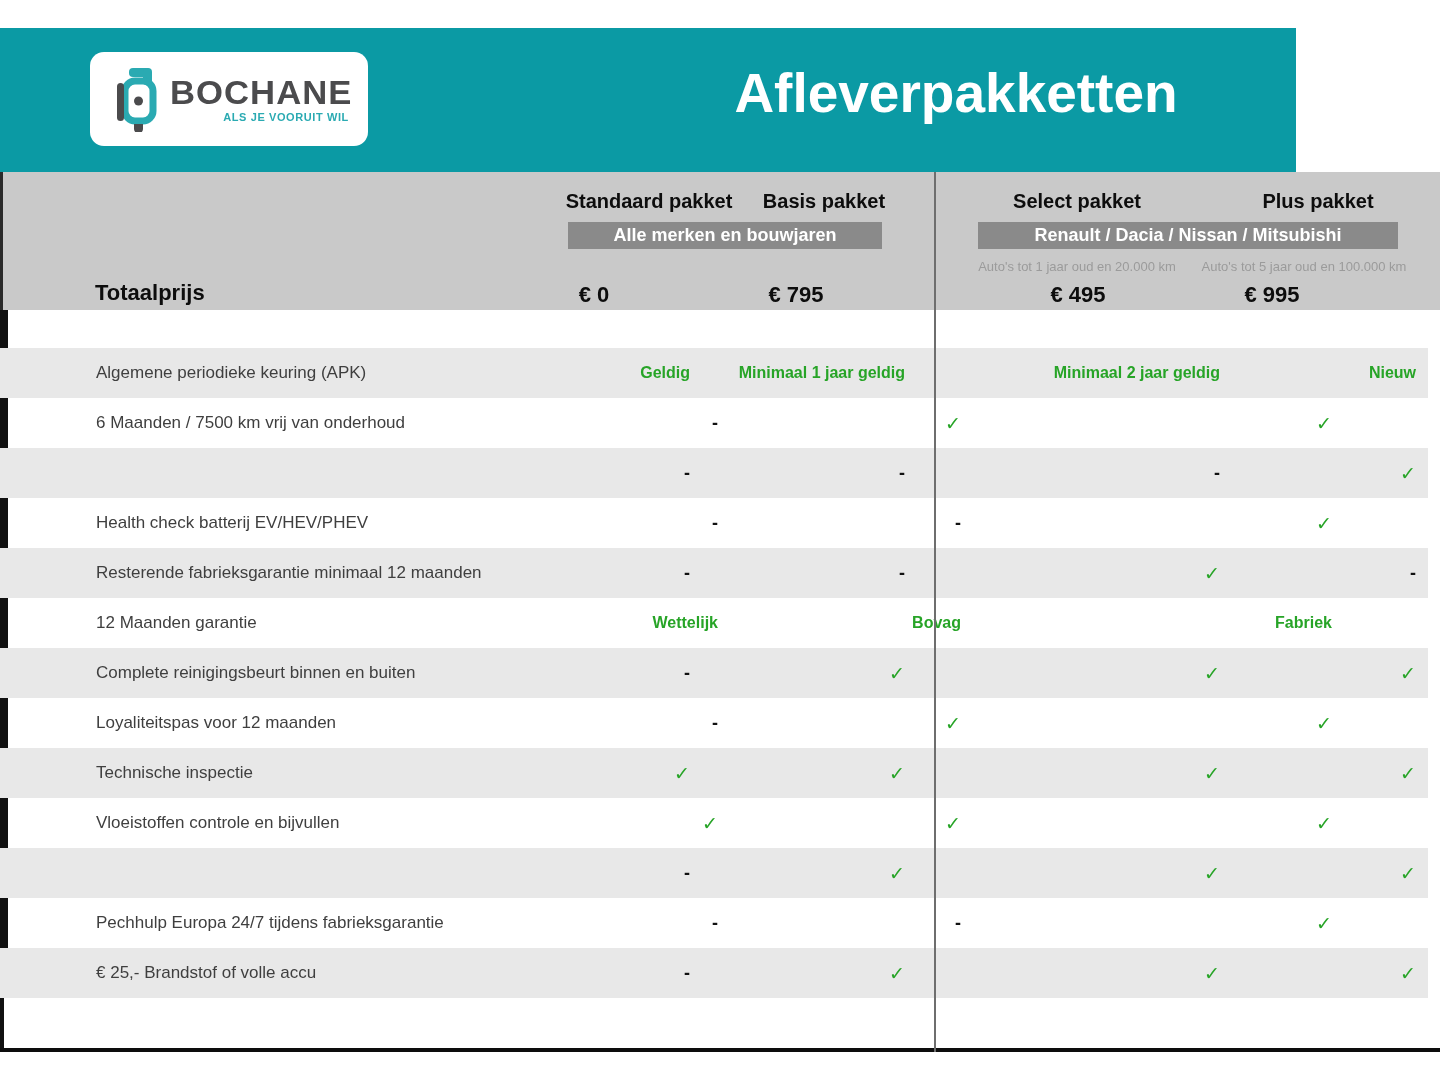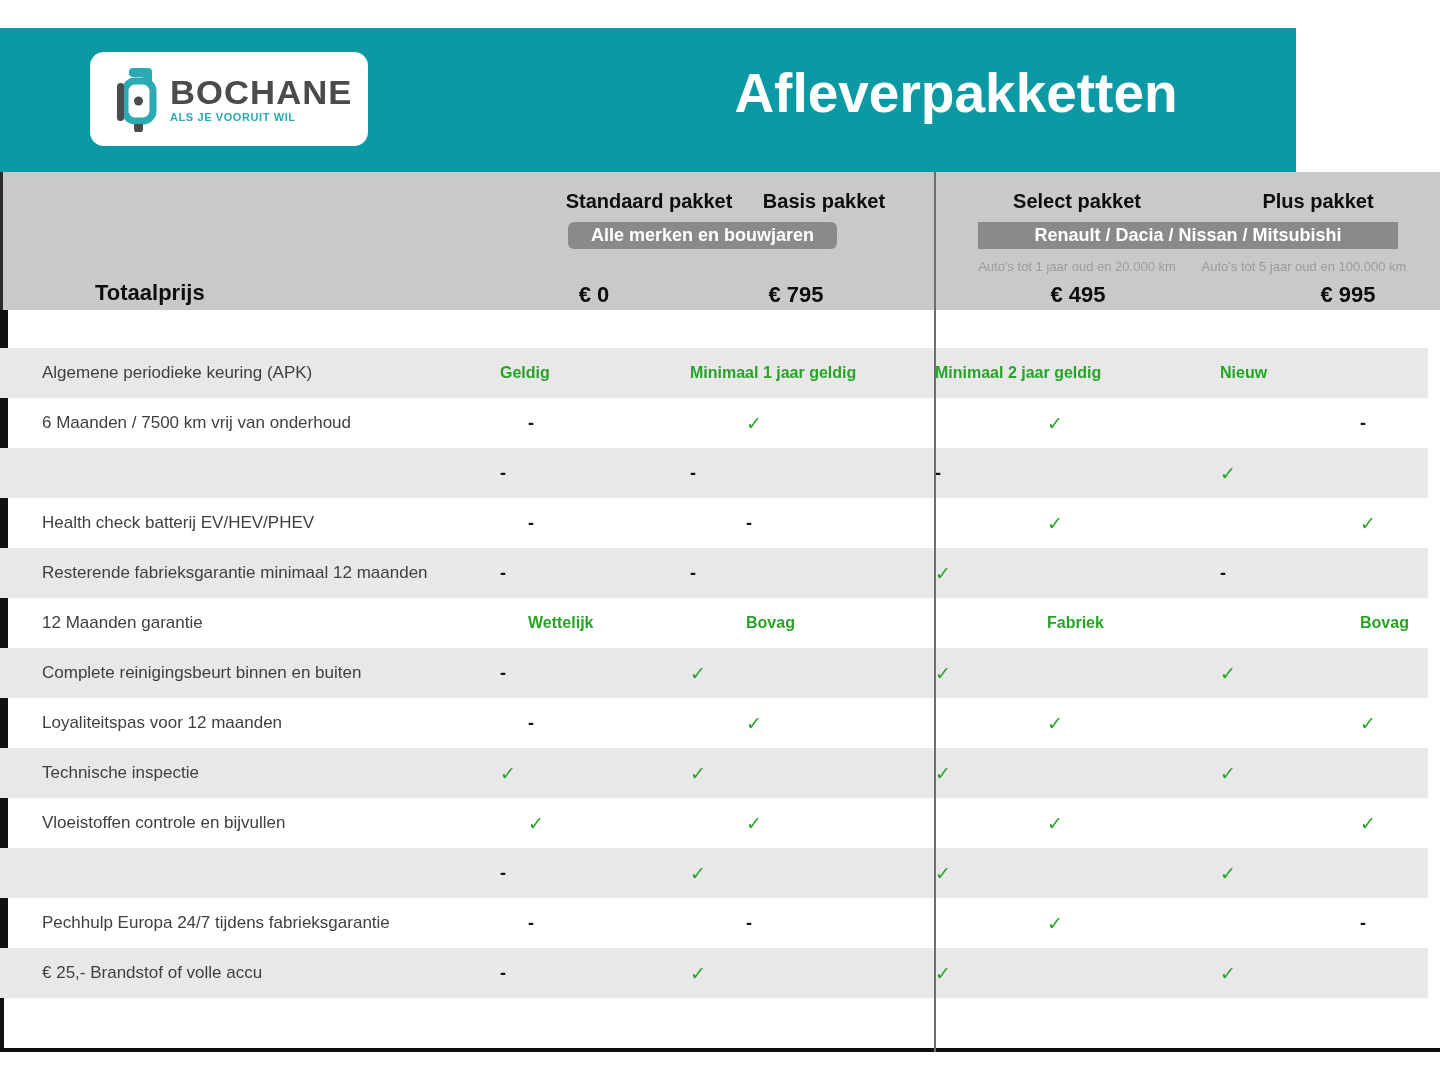--- a/index.html
+++ b/index.html
@@ -6,50 +6,50 @@
   .page{position:relative;width:1440px;height:1080px;background:#fff;overflow:hidden;
         font-family:"Liberation Sans","DejaVu Sans",sans-serif;}
 
   
   .teal-band{position:absolute;left:0;top:28px;width:1296px;height:144px;background:#0b9aa4;}
   .logo{position:absolute;left:90px;top:24px;width:278px;height:94px;background:#fff;
         border-radius:14px;display:flex;align-items:center;}
   .logo-icon{margin-left:26px;flex:0 0 auto;}
   .logo-text{margin-left:10px;}
   .brand{font-size:34px;font-weight:700;color:#4b4b4d;letter-spacing:1px;line-height:34px;transform:scaleX(1.02);transform-origin:left;}
-  .tagline{font-size:11px;font-weight:700;color:#2aaab2;letter-spacing:.6px;text-align:left;margin-top:2px;}
+  .tagline{font-size:11px;font-weight:700;color:#2aaab2;letter-spacing:.6px;text-align:right;margin-top:2px;}
   .main-title{position:absolute;left:952px;top:34px;transform:translateX(-50%);margin:4px;
         color:#fff;font-size:55px;font-weight:700;line-height:1;white-space:nowrap;}
 
   
   .head-band{position:absolute;left:0;top:172px;width:1440px;height:138px;background:#c9c9c9;}
   .head-band::before{content:'';position:absolute;left:0;top:0;bottom:0;width:3px;background:#2a2a2a;}
   .pkg-name{position:absolute;top:18px;transform:translateX(-50%);font-size:20px;font-weight:700;color:#0d0d0d;white-space:nowrap;}
   .pkg-name.p0{left:649px}.pkg-name.p1{left:824px}.pkg-name.p2{left:1077px}.pkg-name.p3{left:1318px}
   .banner{position:absolute;top:50px;height:27px;background:#8a8a8a;color:#fff;font-size:18px;font-weight:700;
         text-align:center;line-height:27px;white-space:nowrap;}
-  .banner.b0{left:568px;width:269px;border-radius:6px;}
+  .banner.b0{left:568px;width:314px;}
   .banner.b1{left:978px;width:420px;}
   .pkg-note{position:absolute;top:87px;transform:translateX(-50%);font-size:13px;font-weight:400;color:#9b9b9b;white-space:nowrap;}
   .pkg-note.n2{left:1077px}.pkg-note.n3{left:1304px}
   .price{position:absolute;top:110px;transform:translateX(-50%);font-size:22px;font-weight:700;color:#0d0d0d;white-space:nowrap;}
-  .price.p0{left:594px}.price.p1{left:796px}.price.p2{left:1078px}.price.p3{left:1348px}
+  .price.p0{left:594px}.price.p1{left:796px}.price.p2{left:1078px}.price.p3{left:1272px}
   .total-label{position:absolute;left:95px;top:108px;font-size:22px;font-weight:700;color:#0d0d0d;}
 
   
   .gap-row{position:absolute;left:0;top:310px;width:1440px;height:38px;background:#fff;}
   .gap-row::before{content:'';position:absolute;left:0;top:0;bottom:0;width:8px;background:#111;}
   .rows{position:absolute;left:0;top:348px;width:1440px;}
   .trow{position:relative;display:grid;grid-template-columns:500px 190px 215px 30px 285px 196px 24px;
         height:50px;align-items:center;}
   .trow.gray{background:#e8e8e8;width:1428px;}
   .trow.white{background:#fff;gap:28px;}
   .trow.white::before{content:'';position:absolute;left:0;top:0;bottom:0;width:8px;background:#111;}
-  .tlabel{grid-column:1;padding-left:42px;padding-right:14px;font-size:17px;color:#3f3f3f;line-height:1.25;}
-  .tcell{text-align:left;}
+  .tlabel{grid-column:1;padding-left:96px;padding-right:14px;font-size:17px;color:#3f3f3f;line-height:1.25;}
+  .tcell{text-align:right;}
   .tcell.c0{grid-column:2}.tcell.c1{grid-column:3}.tcell.c2{grid-column:5}.tcell.c3{grid-column:6}
   .check{color:#27a427;font-size:19px;font-weight:700;}
   .dash{color:#111;font-size:18px;font-weight:700;}
   .gtext{color:#27a427;font-size:16px;font-weight:700;white-space:nowrap;}
 
   
   .footer-row{position:absolute;left:0;top:998px;width:1440px;height:50px;background:#fff;}
   .footer-row::before{content:'';position:absolute;left:0;top:0;bottom:0;width:4px;background:#111;}
   .bottom-line{position:absolute;left:0;top:1048px;width:1440px;height:4px;background:#0d0d0d;}
   .divider{position:absolute;left:934px;top:172px;width:2px;height:880px;background:#6e6e6e;z-index:5;}

